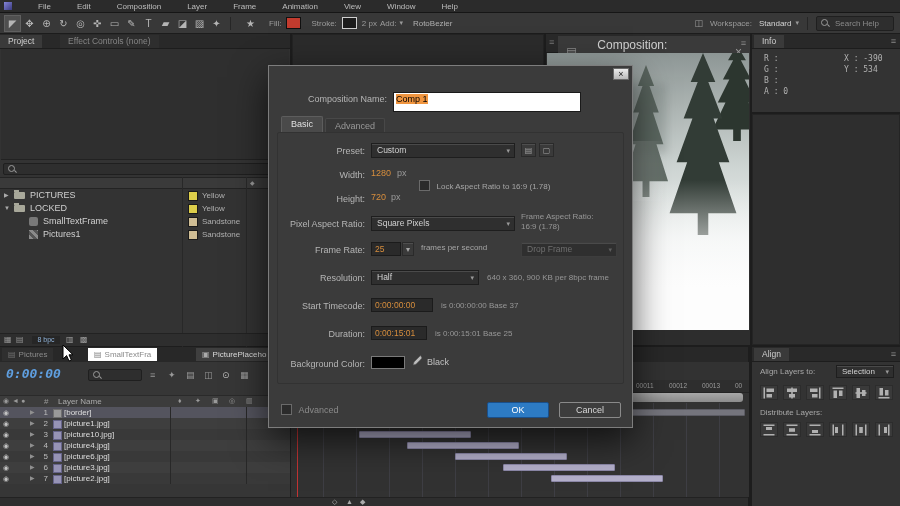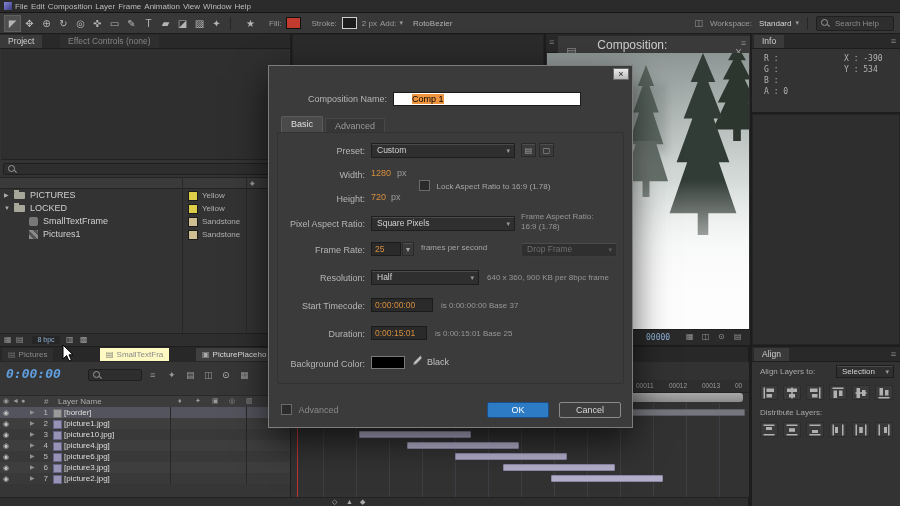--- a/index.html
+++ b/index.html
@@ -2,21 +2,21 @@
 <html><head>
 <meta charset="utf-8">
 <style>
   html,body{margin:0;padding:0;background:#111}
   #app{position:relative;width:900px;height:506px;background:#1d1d1d;overflow:hidden;
        font-family:"Liberation Sans","DejaVu Sans",sans-serif;font-size:9px;color:#c8c8c8;user-select:none}
   .a{position:absolute}
   .g::after{content:attr(data-glyph)}
   
   #mbar{left:0;top:0;width:900px;height:13px;background:#2b2b2b;border-bottom:1px solid #161616;
-        display:flex;align-items:center;gap:3px;padding-left:4px;box-sizing:border-box;font-size:8px;color:#bdbdbd}
+        display:flex;align-items:center;gap:26px;padding-left:4px;box-sizing:border-box;font-size:8px;color:#bdbdbd}
   .appicon{width:8px;height:8px;background:linear-gradient(135deg,#8585d8,#3a3a80)}
   .mi{cursor:default}
   
   #tbar{left:0;top:13px;width:900px;height:21px;background:#383838;border-bottom:1px solid #1c1c1c;
         display:flex;align-items:center;box-sizing:border-box;padding:0 4px;font-size:8px}
   .tool{width:17px;height:17px;line-height:17px;text-align:center;color:#b5b5b5;font-size:10px}
   .tool.active{background:#4f4f4f;border:1px solid #606060;box-sizing:border-box;line-height:15px}
   .tsep{width:1px;height:13px;background:#262626;margin:0 5px}
   .tlabel{color:#9c9c9c;margin:0 3px;white-space:nowrap}
   .swatch{width:13px;height:10px;border:1px solid #101010;margin:0 2px}
@@ -210,27 +210,20 @@
     <div class="a" style="left:1px;top:19px;width:202px;height:277px;overflow:hidden;
          background:linear-gradient(180deg,#8d9695 0%,#aab2b0 18%,#cfd6d4 42%,#eef1f0 68%,#fafbfa 100%)">
       <div class="a" style="left:0;top:30px;width:120px;height:70px;background:#6d7874;opacity:.3;filter:blur(4px)"></div>
       <div class="pine a" style="left:70px;top:12px;width:58px;height:132px;background:#4e5952;opacity:.85"></div>
       <div class="pine a" style="left:158px;top:-8px;width:64px;height:96px;background:#2c362f"></div>
       <div class="pine a" style="left:112px;top:0;width:88px;height:182px;background:#323c36"></div>
       <div class="a" style="left:0;bottom:0;width:202px;height:150px;background:linear-gradient(180deg,rgba(255,255,255,0),#fdfdfd 72%)"></div>
       <div class="a" style="left:0;top:88px;width:120px;height:60px;background:linear-gradient(90deg,#ffffff,rgba(255,255,255,0));opacity:.55"></div>
     </div>
 
-    <div class="a" style="left:0;bottom:0;width:204px;height:15px;background:#2a2a2a;border-top:1px solid #1e1e1e">
-      <span class="a" style="left:100px;top:3px;font-family:'DejaVu Sans Mono',monospace;font-size:8px;color:#8fb3d9">00000</span>
-      <span class="g" data-glyph="▦" style="position:absolute;left:140px;top:2px;color:#999;font-size:8px"></span>
-      <span class="g" data-glyph="◫" style="position:absolute;left:156px;top:2px;color:#999;font-size:8px"></span>
-      <span class="g" data-glyph="⊙" style="position:absolute;left:172px;top:2px;color:#999;font-size:8px"></span>
-      <span class="g" data-glyph="▤" style="position:absolute;left:188px;top:2px;color:#999;font-size:8px"></span>
-    </div>
   </div>
 
   <div class="a rpanel" style="left:752px;top:34px;width:148px;height:78px">
     <div class="phead">
       <span class="ptab" style="left:2px">Info</span>
       <span class="pmenu g" data-glyph="≡"></span>
     </div>
     <span class="infoline" style="left:12px;top:20px">R :</span>
     <span class="infoline" style="left:12px;top:31px">G :</span>
     <span class="infoline" style="left:12px;top:42px">B :</span>
@@ -339,21 +332,21 @@
         </svg>
       </span>
   </div>
 
   <div id="tl" class="a">
     <div class="phead" style="height:15px;background:#282828">
       <span class="tltab" style="left:2px;background:#2f2f2f;color:#8a8a8a">
         <span class="g" data-glyph="▤" style="color:#777"></span>
         <span>Pictures</span>
         </span>
-      <span class="tltab" style="left:100px;background:#fef9c3;color:#8a8a8a">
+      <span class="tltab" style="left:88px;background:#ffffff;color:#8a8a8a">
         <span class="g" data-glyph="▤" style="color:#777"></span>
         <span>SmallTextFra</span>
         </span>
       <span class="tltab" style="left:196px;background:#3f3f3f;color:#dcdcdc">
         <span class="g" data-glyph="▣" style="color:#aaa"></span>
         <span>PicturePlaceho</span>
         </span>
     </div>
 
     <div class="a" style="left:0;top:15px;width:290px;height:135px;background:#363636">
@@ -462,21 +455,21 @@
       <span class="g" data-glyph="◆" style="position:absolute;left:360px;top:0;font-size:7px;color:#aaa"></span>
     </div>
   </div>
 
   <div id="dlg" class="a">
     <div id="dlgclose">×</div>
     <div id="dlgbody">
 
       <div class="a" style="left:0;top:10px;width:363px;height:16px">
         <span class="dlabel" style="width:118px">Composition Name:</span>
-        <span class="a" style="left:124px;top:0;width:188px;height:14px;background:#fff;border:1px solid #1a1a1a;box-sizing:border-box;line-height:12px;padding-left:18px">
+        <span class="a" style="left:124px;top:0;width:188px;height:20px;background:#fff;border:1px solid #1a1a1a;box-sizing:border-box;line-height:12px;padding-left:2px">
           <span style="color: rgb(0, 0, 0); background-color: rgb(240, 149, 63);">Comp 1</span>
         </span>
       </div>
 
       <span class="dtab on" style="left:12px;top:34px">Basic</span>
       <span class="dtab off" style="left:56px">Advanced</span>
       <div class="groupline"></div>
 
       <span class="dlabel" style="top:62px">Preset:</span>
       <span class="dd" style="left:102px;top:61px;width:144px">

